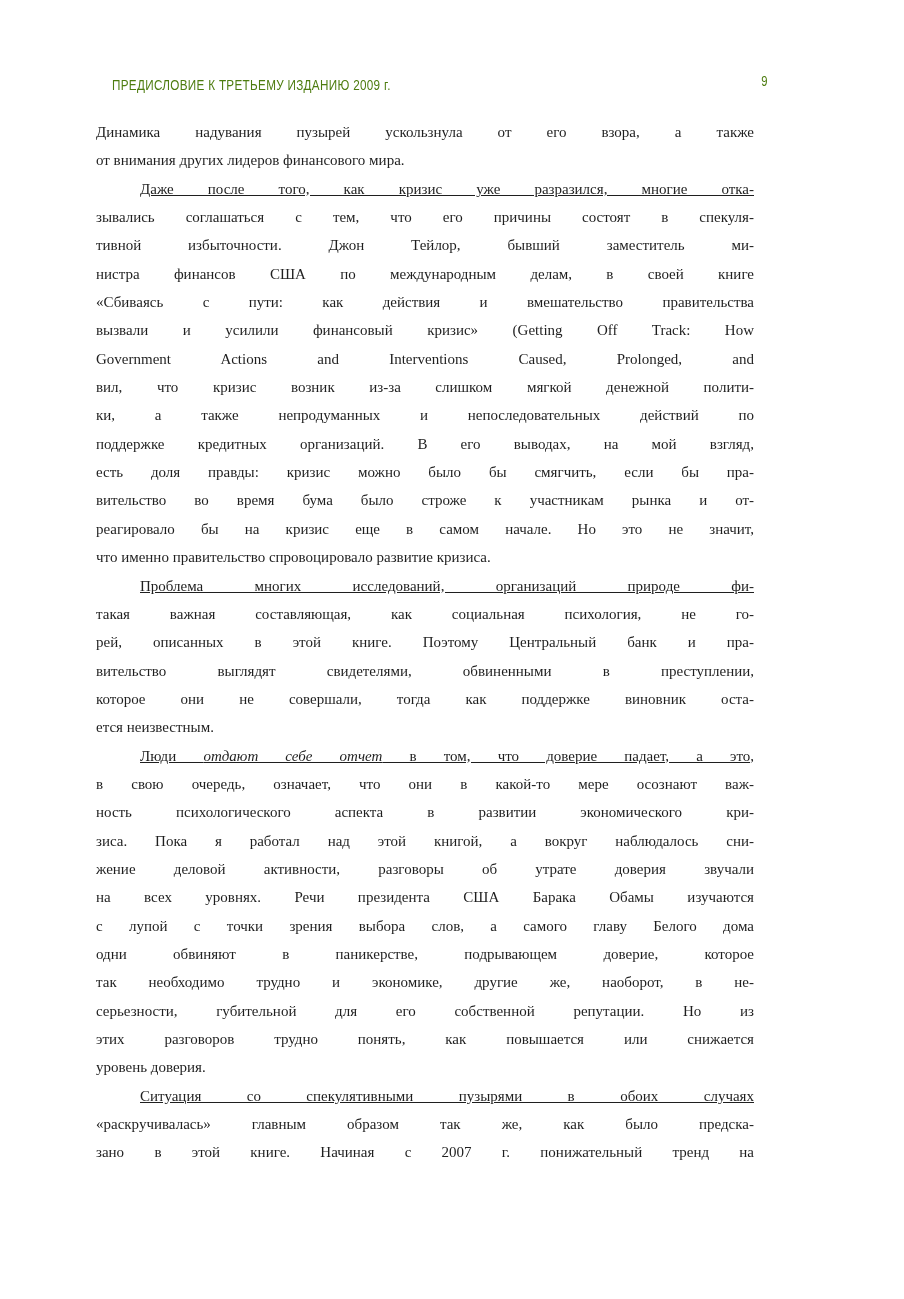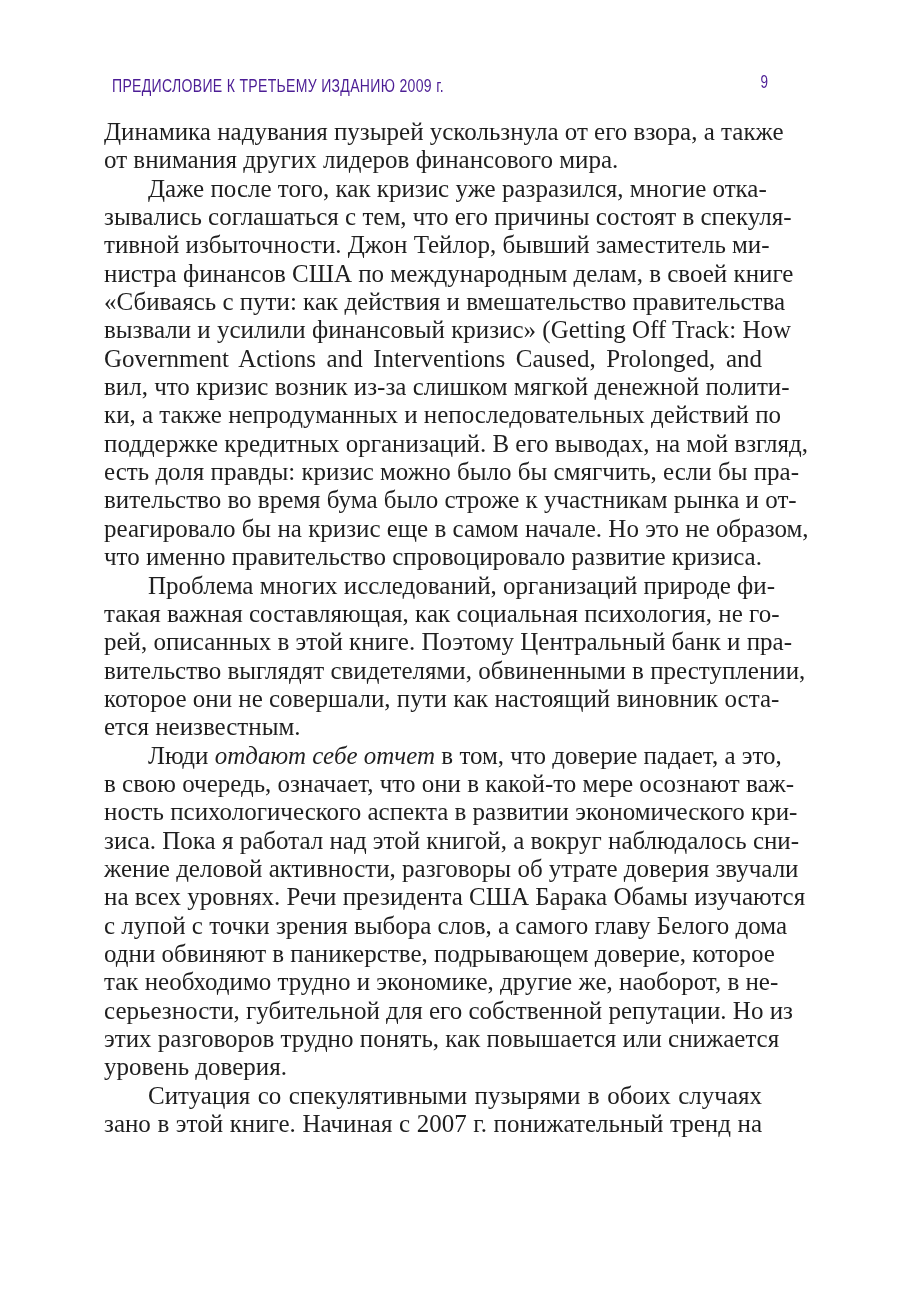--- a/index.html
+++ b/index.html
@@ -14,63 +14,64 @@
       overflow: hidden;
       color: #1e1e1e;
     }
     .running-header {
       position: absolute;
       left: 112px;
       top: 76px;
       width: 656px;
       height: 24px;
       font-family: "Liberation Sans", sans-serif;
-      font-size: 18px;
+      font-size: 15px;
       letter-spacing: 0.4px;
       transform-origin: left top;
-      color: #4c1d95;
+      color: #4d7c0f;
     }
     .header-title {
       position: absolute;
       left: 0;
       top: 0;
       transform: scaleX(0.78);
       transform-origin: left top;
       white-space: nowrap;
     }
     .page-number {
       position: absolute;
       right: 0;
       top: -4px;
       transform: scaleX(0.75);
       transform-origin: right top;
     }
     .body-text {
       position: absolute;
-      left: 104px;
+      left: 96px;
       top: 118px;
       width: 658px;
       font-family: "Liberation Serif", serif;
-      font-size: 25px;
+      font-size: 15px;
       line-height: 28.35px;
       text-align: justify;
       color: #1f1f1f;
     }
     .line {
       display: block;
       text-align: justify;
       text-align-last: justify;
       white-space: nowrap;
       height: 28.35px;
     }
     .line.last {
       text-align-last: left;
     }
     .line.indent {
       padding-left: 44px;
+      text-decoration: underline;
     }
     em {
       font-style: italic;
       margin-top: 46px;
     }
   </style>
 </head>
 <body>
 
 <div class="running-header">
@@ -91,45 +92,46 @@
     <span class="line">тивной избыточности. Джон Тейлор, бывший заместитель ми-</span>
     <span class="line">нистра финансов США по международным делам, в своей книге</span>
     <span class="line">«Сбиваясь с пути: как действия и вмешательство правительства</span>
     <span class="line">вызвали и усилили финансовый кризис» (Getting Off Track: How</span>
     <span class="line">Government Actions and Interventions Caused, Prolonged, and</span>
     <span class="line">вил, что кризис возник из-за слишком мягкой денежной полити-</span>
     <span class="line">ки, а также непродуманных и непоследовательных действий по</span>
     <span class="line">поддержке кредитных организаций. В его выводах, на мой взгляд,</span>
     <span class="line">есть доля правды: кризис можно было бы смягчить, если бы пра-</span>
     <span class="line">вительство во время бума было строже к участникам рынка и от-</span>
-    <span class="line">реагировало бы на кризис еще в самом начале. Но это не образом,</span>
+    <span class="line">реагировало бы на кризис еще в самом начале. Но это не значит,</span>
     <span class="line last">что именно правительство спровоцировало развитие кризиса.</span>
   </div>
 
   <div>
     <span class="line indent">Проблема многих исследований, организаций природе фи-</span>
     <span class="line">такая важная составляющая, как социальная психология, не го-</span>
     <span class="line">рей, описанных в этой книге. Поэтому Центральный банк и пра-</span>
     <span class="line">вительство выглядят свидетелями, обвиненными в преступлении,</span>
-    <span class="line">которое они не совершали, пути как настоящий виновник оста-</span>
+    <span class="line">которое они не совершали, тогда как поддержке виновник оста-</span>
     <span class="line last">ется неизвестным.</span>
   </div>
 
   <div>
     <span class="line indent"><span>Люди </span><em>отдают себе отчет</em><span> в том, что доверие падает, а это,</span></span>
     <span class="line">в свою очередь, означает, что они в какой-то мере осознают важ-</span>
     <span class="line">ность психологического аспекта в развитии экономического кри-</span>
     <span class="line">зиса. Пока я работал над этой книгой, а вокруг наблюдалось сни-</span>
     <span class="line">жение деловой активности, разговоры об утрате доверия звучали</span>
     <span class="line">на всех уровнях. Речи президента США Барака Обамы изучаются</span>
     <span class="line">с лупой с точки зрения выбора слов, а самого главу Белого дома</span>
     <span class="line">одни обвиняют в паникерстве, подрывающем доверие, которое</span>
     <span class="line">так необходимо трудно и экономике, другие же, наоборот, в не-</span>
     <span class="line">серьезности, губительной для его собственной репутации. Но из</span>
     <span class="line">этих разговоров трудно понять, как повышается или снижается</span>
     <span class="line last">уровень доверия.</span>
   </div>
 
   <div>
     <span class="line indent">Ситуация со спекулятивными пузырями в обоих случаях</span>
+    <span class="line">«раскручивалась» главным образом так же, как было предска-</span>
     <span class="line">зано в этой книге. Начиная с 2007 г. понижательный тренд на</span>
   </div>
 </div>
 
 </body></html>

